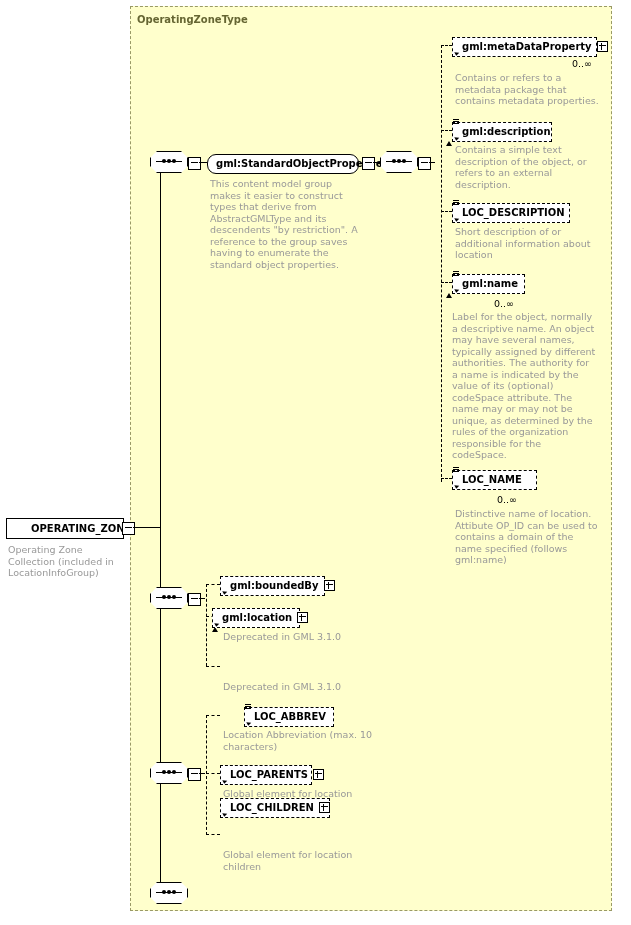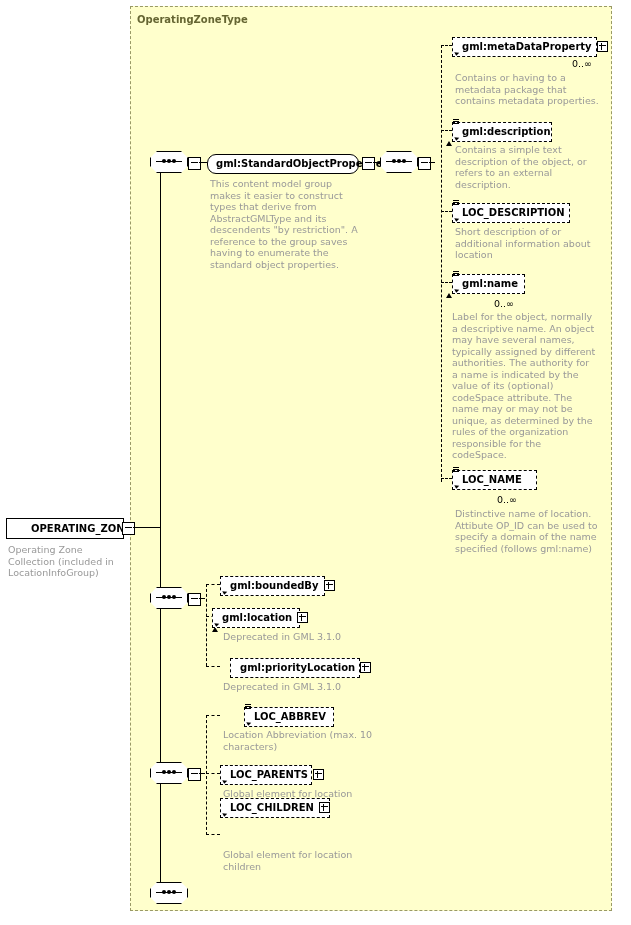--- a/index.html
+++ b/index.html
@@ -193,21 +193,21 @@
     <div class="nwrap">
       <div class="nbox dashed" style="width:145px;">
         <span>gml:metaDataProperty</span>
         <span class="plus"></span>
         <span class="arrowmk"></span>
       </div>
       <div class="shadow"></div>
     </div>
   </div>
   <div class="card" style="left:572px;top:58px;">0..∞</div>
-  <div class="ann" style="left:455px;top:72px;width:145px;">Contains or having to a metadata package that contains metadata properties.</div>
+  <div class="ann" style="left:455px;top:72px;width:145px;">Contains or refers to a metadata package that contains metadata properties.</div>
 
   <div class="node" style="left:452px;top:120px;">
     <div class="nwrap">
       <div class="nbox dashed" style="width:100px;">
         <span>gml:description</span>
         <span class="arrowmk"></span>
       </div>
       <div class="shadow"></div>
       <span class="tglyph">
           <i></i>
@@ -259,21 +259,21 @@
       </div>
       <div class="shadow"></div>
       <span class="tglyph">
           <i></i>
           <i></i>
           <i></i>
         </span>
     </div>
   </div>
   <div class="card" style="left:497px;top:494px;">0..∞</div>
-  <div class="ann" style="left:455px;top:508px;width:146px;">Distinctive name of location. Attibute OP_ID can be used to specify a domain of the name specified (follows gml:name)</div>
+  <div class="ann" style="left:455px;top:508px;width:146px;">Distinctive name of location. Attibute OP_ID can be used to contains a domain of the name specified (follows gml:name)</div>
 
   <div class="seq" style="left:150px;top:587px;">
     <div class="shadow2"></div>
       <div class="shape"></div>
     <div class="bar"></div>
     <div class="d" style="left:12px;"></div>
       <div class="d" style="left:17px;"></div>
       <div class="d" style="left:22px;"></div>
   </div>
   <div class="minus" style="left:188px;top:593px;"></div>
@@ -301,29 +301,20 @@
       <div class="nbox dashed" style="width:88px;">
         <span>gml:location</span>
         <span class="plus"></span>
         <span class="arrowmk"></span>
       </div>
       <div class="shadow"></div>
     </div>
   </div>
   <div class="ann" style="left:223px;top:631px;width:160px;">Deprecated in GML 3.1.0</div>
 
-  <div class="node" style="left:230px;top:656px;">
-    <div class="nwrap">
-      <div class="nbox dashed" style="width:130px;">
-        <span>gml:priorityLocation</span>
-        <span class="plus"></span>
-      </div>
-      <div class="shadow"></div>
-    </div>
-  </div>
   <div class="ann" style="left:223px;top:681px;width:160px;">Deprecated in GML 3.1.0</div>
 
   <div class="seq" style="left:150px;top:762px;">
     <div class="shadow2"></div>
       <div class="shape"></div>
     <div class="bar"></div>
     <div class="d" style="left:12px;"></div>
       <div class="d" style="left:17px;"></div>
       <div class="d" style="left:22px;"></div>
   </div>

